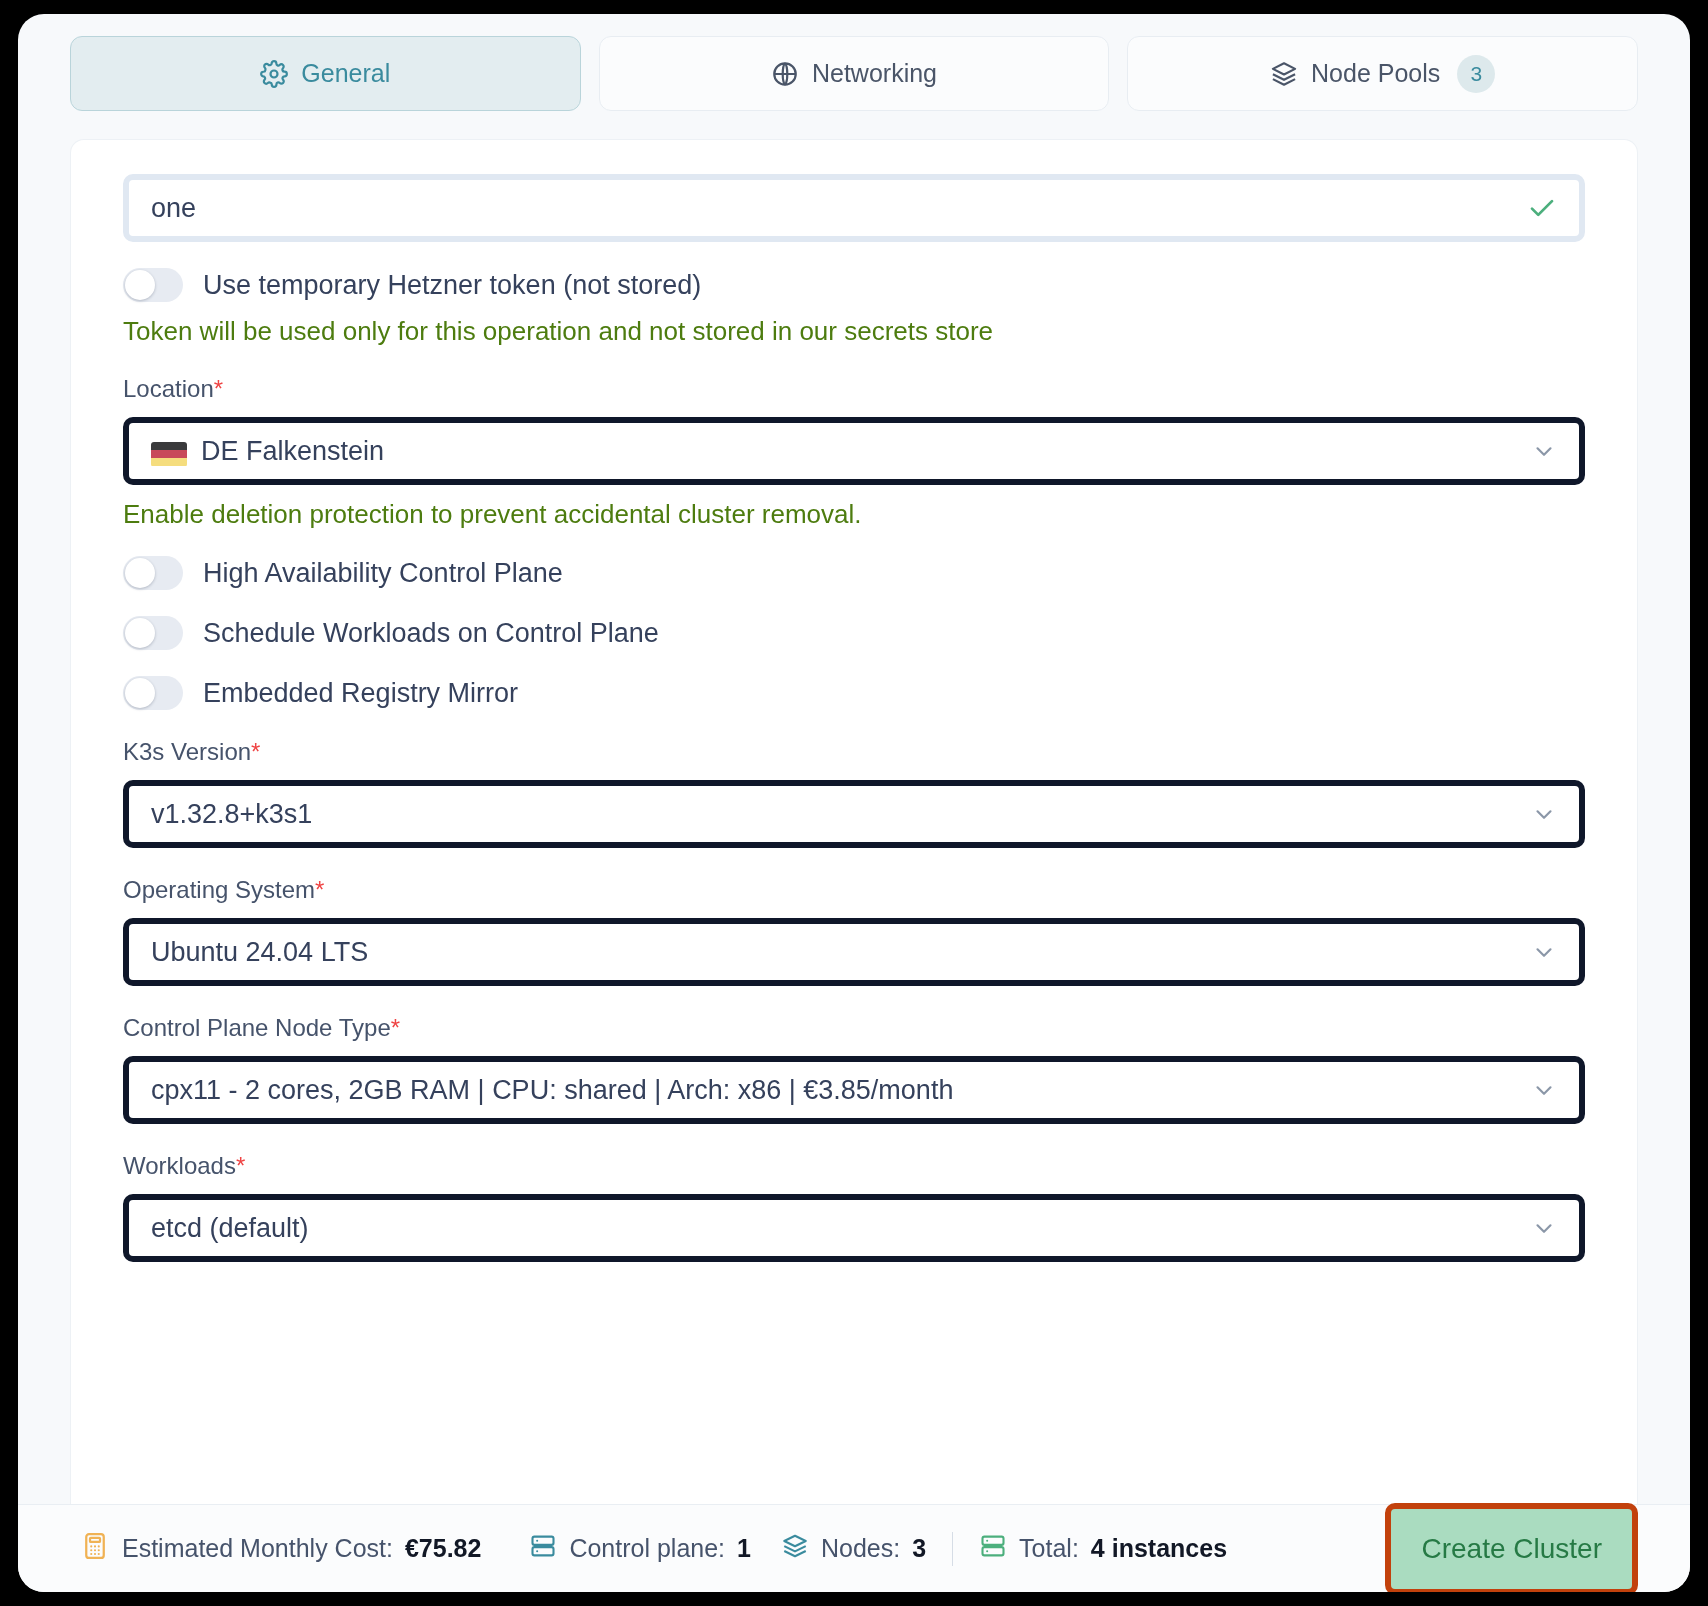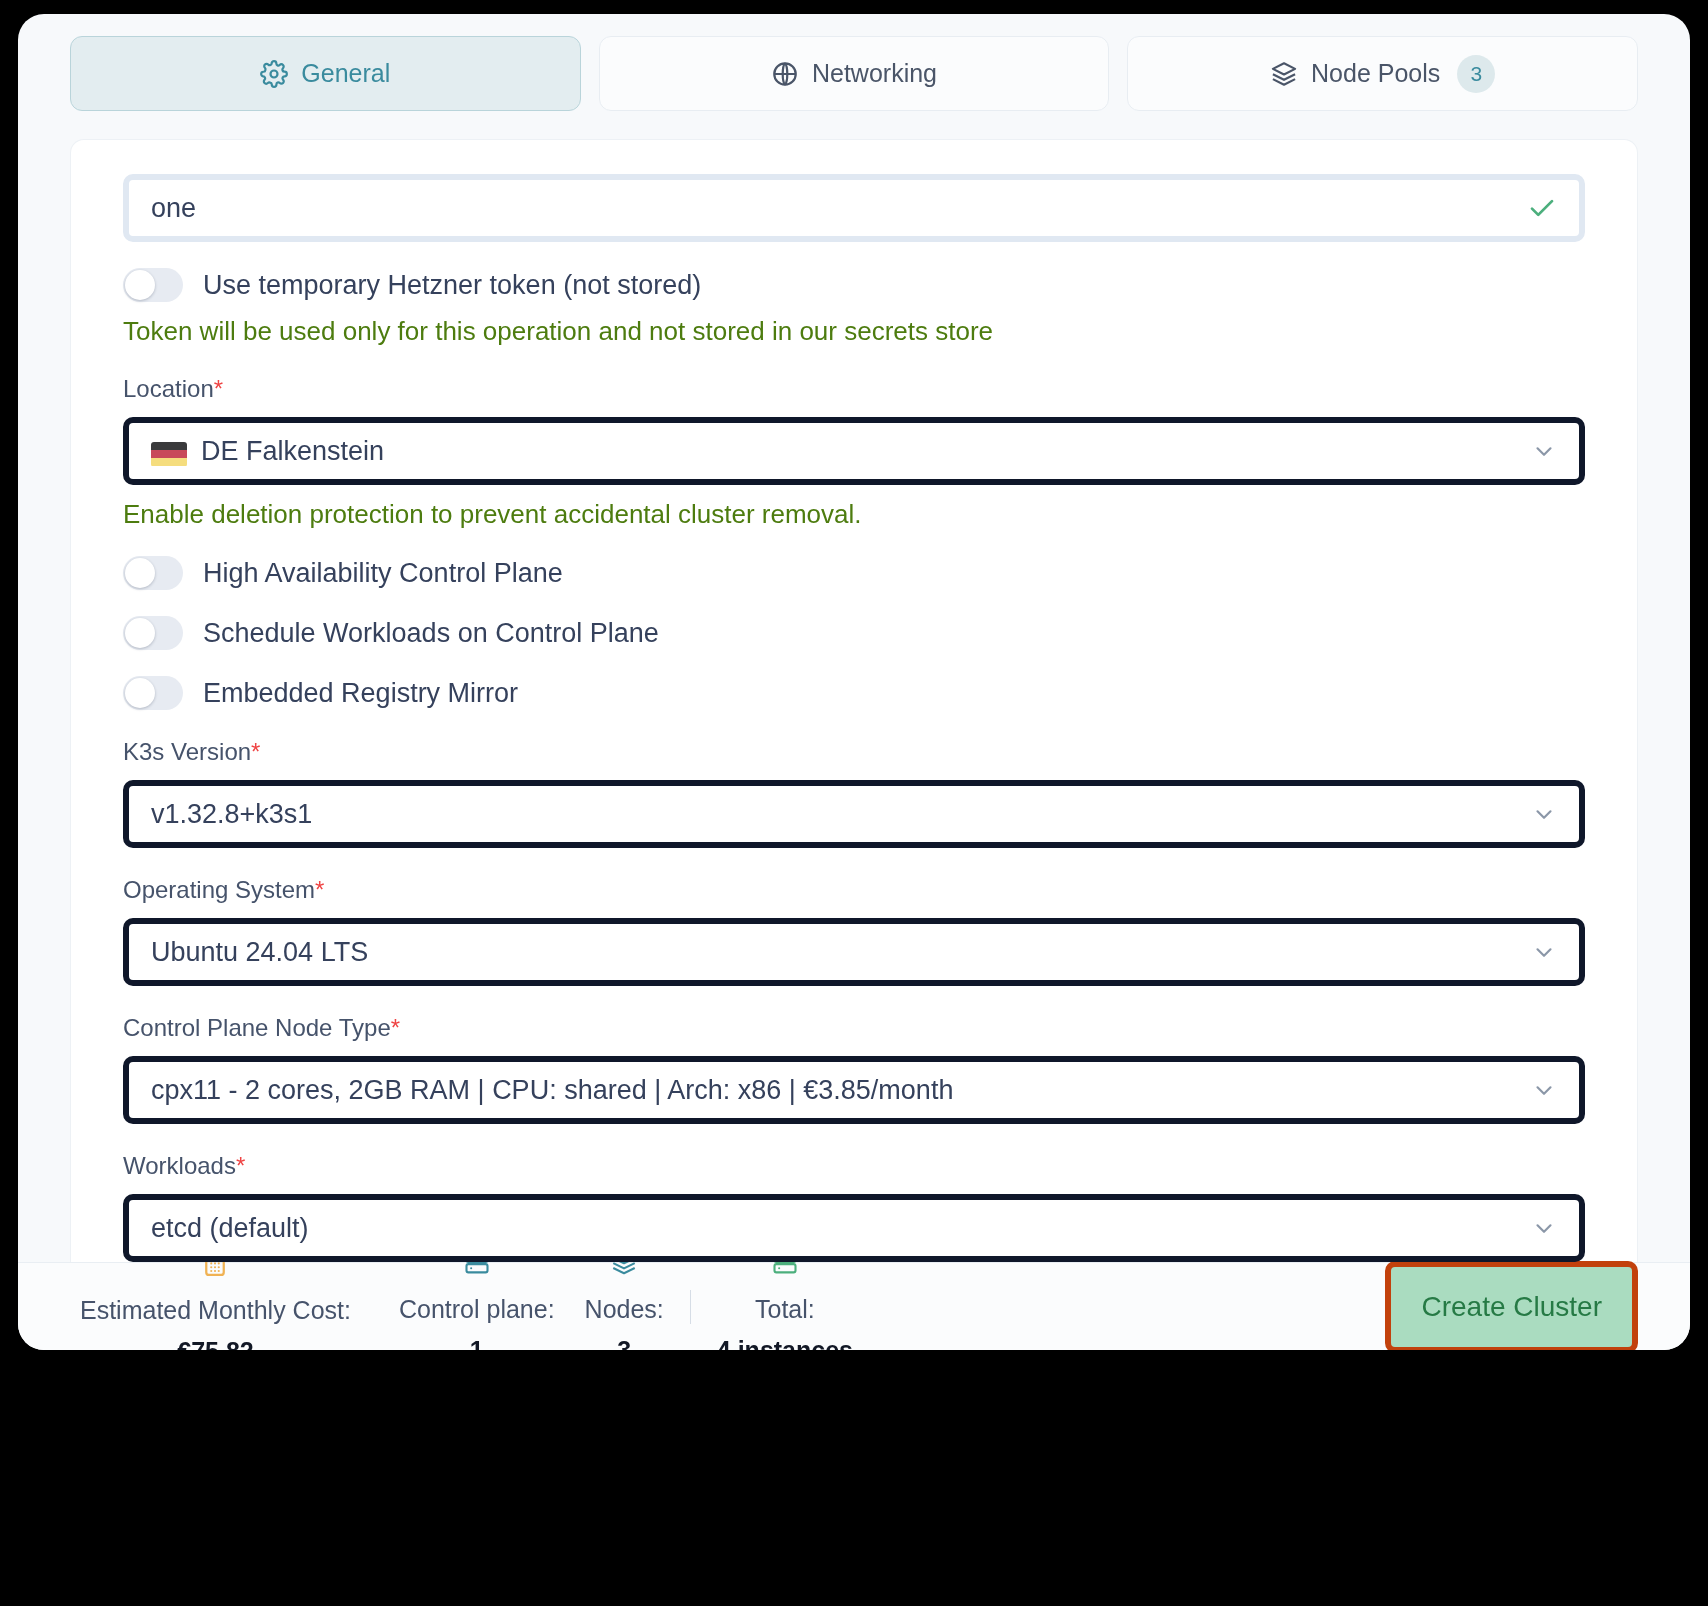--- a/index.html
+++ b/index.html
@@ -9,21 +9,21 @@
     background: #000000;
     font-family: "Liberation Sans", sans-serif;
     overflow: hidden;
   }
 
   .window {
     position: absolute;
     left: 18px;
     top: 14px;
     width: 1672px;
-    height: 1336px;
+    height: 1578px;
     background: #f7f9fb;
     border-radius: 26px;
     overflow: hidden;
     display: flex;
     flex-direction: column;
   }
 
   
   .tabbar {
     display: flex;
@@ -180,21 +180,20 @@
     padding: 0 52px 0 62px;
     gap: 0;
   }
   .fgroup {
     display: flex;
     align-items: center;
     gap: 12px;
     font-size: 25px;
     color: #46536b;
     white-space: nowrap;
-    flex-direction: column;
   }
   .fgroup b { color: #121826; font-weight: bold; }
   .fsep {
     width: 1px;
     height: 34px;
     background: #d6dde6;
     margin: 0 26px;
   }
   .gap1 { width: 48px; }
   .gap2 { width: 30px; }

